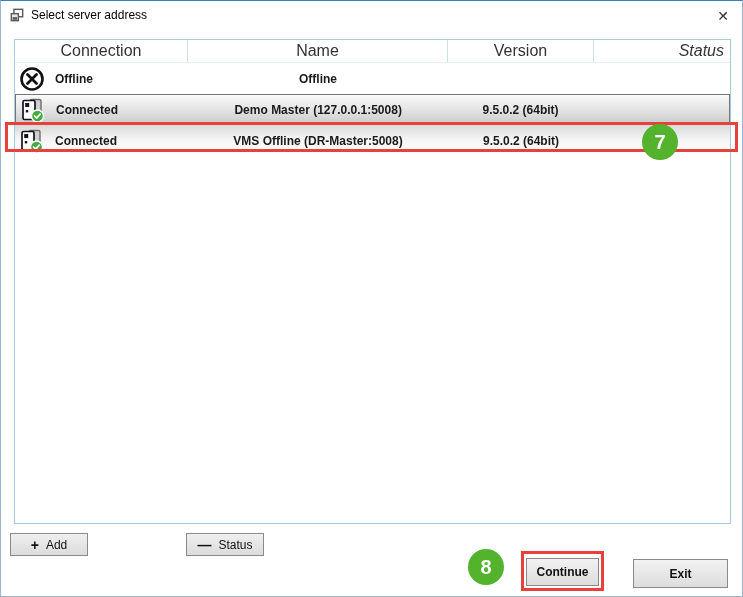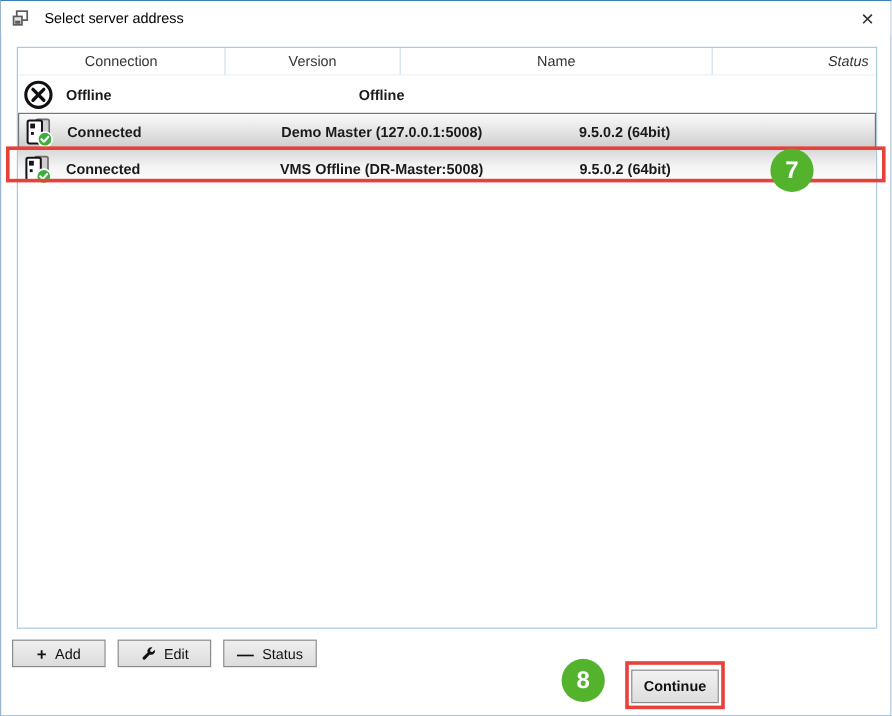--- a/index.html
+++ b/index.html
@@ -4,27 +4,27 @@
 <style>
   * { margin:0; padding:0; box-sizing:border-box; }
   html,body { width:743px; height:597px; background:#fff; font-family:"Liberation Sans", sans-serif; overflow:hidden; }
   .window {
     position:relative; width:743px; height:597px; background:#ffffff;
     border:1px solid #9ab5cd; border-top:1px solid #3c7fb9;
   }
   
   .titlebar { position:absolute; left:0; top:0; width:100%; height:28px; background:#ffffff; display:flex; align-items:center; }
   .titlebar .app-icon { margin-left:9px; width:14px; height:14px; flex:0 0 auto; }
-  .titlebar .title { margin-left:13px; font-size:12px; color:#000; }
+  .titlebar .title { margin-left:7px; font-size:12px; color:#000; }
   .close-btn { position:absolute; right:9px; top:5px; width:20px; height:20px; display:flex; align-items:center; justify-content:center;
     font-size:14px; color:#333; cursor:pointer; }
   
   .listview { position:absolute; left:13px; top:38px; width:717px; height:485px; border:1px solid #a9c9e1; background:#fff; }
   .lv-header { display:flex; height:23px; border-bottom:1px solid #e7eff6; }
-  .lv-header .hcell { font-size:12px; color:#333; display:flex; align-items:center; justify-content:center; border-right:1px solid #cfdfec; }
+  .lv-header .hcell { font-size:16px; color:#333; display:flex; align-items:center; justify-content:center; border-right:1px solid #cfdfec; }
   .hcell.c-conn   { width:173px; }
   .hcell.c-name   { width:260px; }
   .hcell.c-ver    { width:146px; }
   .hcell.c-status { width:136px; border-right:none; justify-content:flex-end; padding-right:6px;font-style:italic; }
   .lv-row { display:flex; height:31px; align-items:stretch; background:#fff;font-weight:bold; }
   .cell { display:flex; align-items:center; font-size:12px; color:#1a1a1a; }
   .cell.c-conn   { width:173px; padding-left:4px; gap:10px; }
   .cell.c-name   { width:260px; justify-content:center; }
   .cell.c-ver    { width:146px; justify-content:center; }
   .cell.c-status { width:136px; }
@@ -71,22 +71,22 @@
       <rect x="1.5" y="6.5" width="8" height="8" fill="#e8e8e8" stroke="#5a5a5a" stroke-width="1.6"></rect>
       <rect x="3" y="10.5" width="5" height="3" fill="#5a5a5a"></rect>
     </svg>
     <span class="title">Select server address</span>
     <span class="close-btn">✕</span>
   </div>
 
   <div class="listview">
     <div class="lv-header">
       <div class="hcell c-conn">Connection</div>
+      <div class="hcell c-name">Name</div>
       <div class="hcell c-ver">Version</div>
-      <div class="hcell c-name">Name</div>
       <div class="hcell c-status">Status</div>
     </div>
 
     <div class="lv-row">
       <div class="cell c-conn">
         <svg class="row-icon" viewBox="0 0 26 26">
           <circle cx="13" cy="13" r="10.5" fill="#fff" stroke="#111" stroke-width="2.6"></circle>
           <path d="M8.5 8.5 L17.5 17.5 M17.5 8.5 L8.5 17.5" stroke="#111" stroke-width="2.8" stroke-linecap="round"></path>
         </svg>
         <span>Offline</span>
@@ -128,31 +128,26 @@
       <div class="cell c-name">VMS Offline (DR-Master:5008)</div>
       <div class="cell c-ver">9.5.0.2 (64bit)</div>
       <div class="cell c-status"></div>
     </div>
   </div>
 
   <div class="btn btn-add">
     <span class="glyph">+</span>
     <span>Add</span>
   </div>
-  <div class="btn btn-edit">
-    <svg width="13" height="13" viewBox="0 0 16 16">
-      <path d="M14.8 4.2a4 4 0 0 1-5.1 5L5 13.9a1.6 1.6 0 0 1-2.3-2.3L7.4 7a4 4 0 0 1 5-5.1L10 4.3l.4 1.9 1.9.4 2.5-2.4z" fill="#111"></path>
-    </svg>
-    <span>Edit</span>
-  </div>
   <div class="btn btn-remove">
     <span class="glyph">—</span>
     <span>Status</span>
   </div>
 
   <div class="btn btn-continue">Continue</div>
+  <div class="btn btn-exit">Exit</div>
 
   <div class="ann-box row-box"></div>
   <div class="ann-box cont-box"></div>
   <div class="ann-badge badge-7">7</div>
   <div class="ann-badge badge-8">8</div>
 
 </div>
 
 </body></html>

